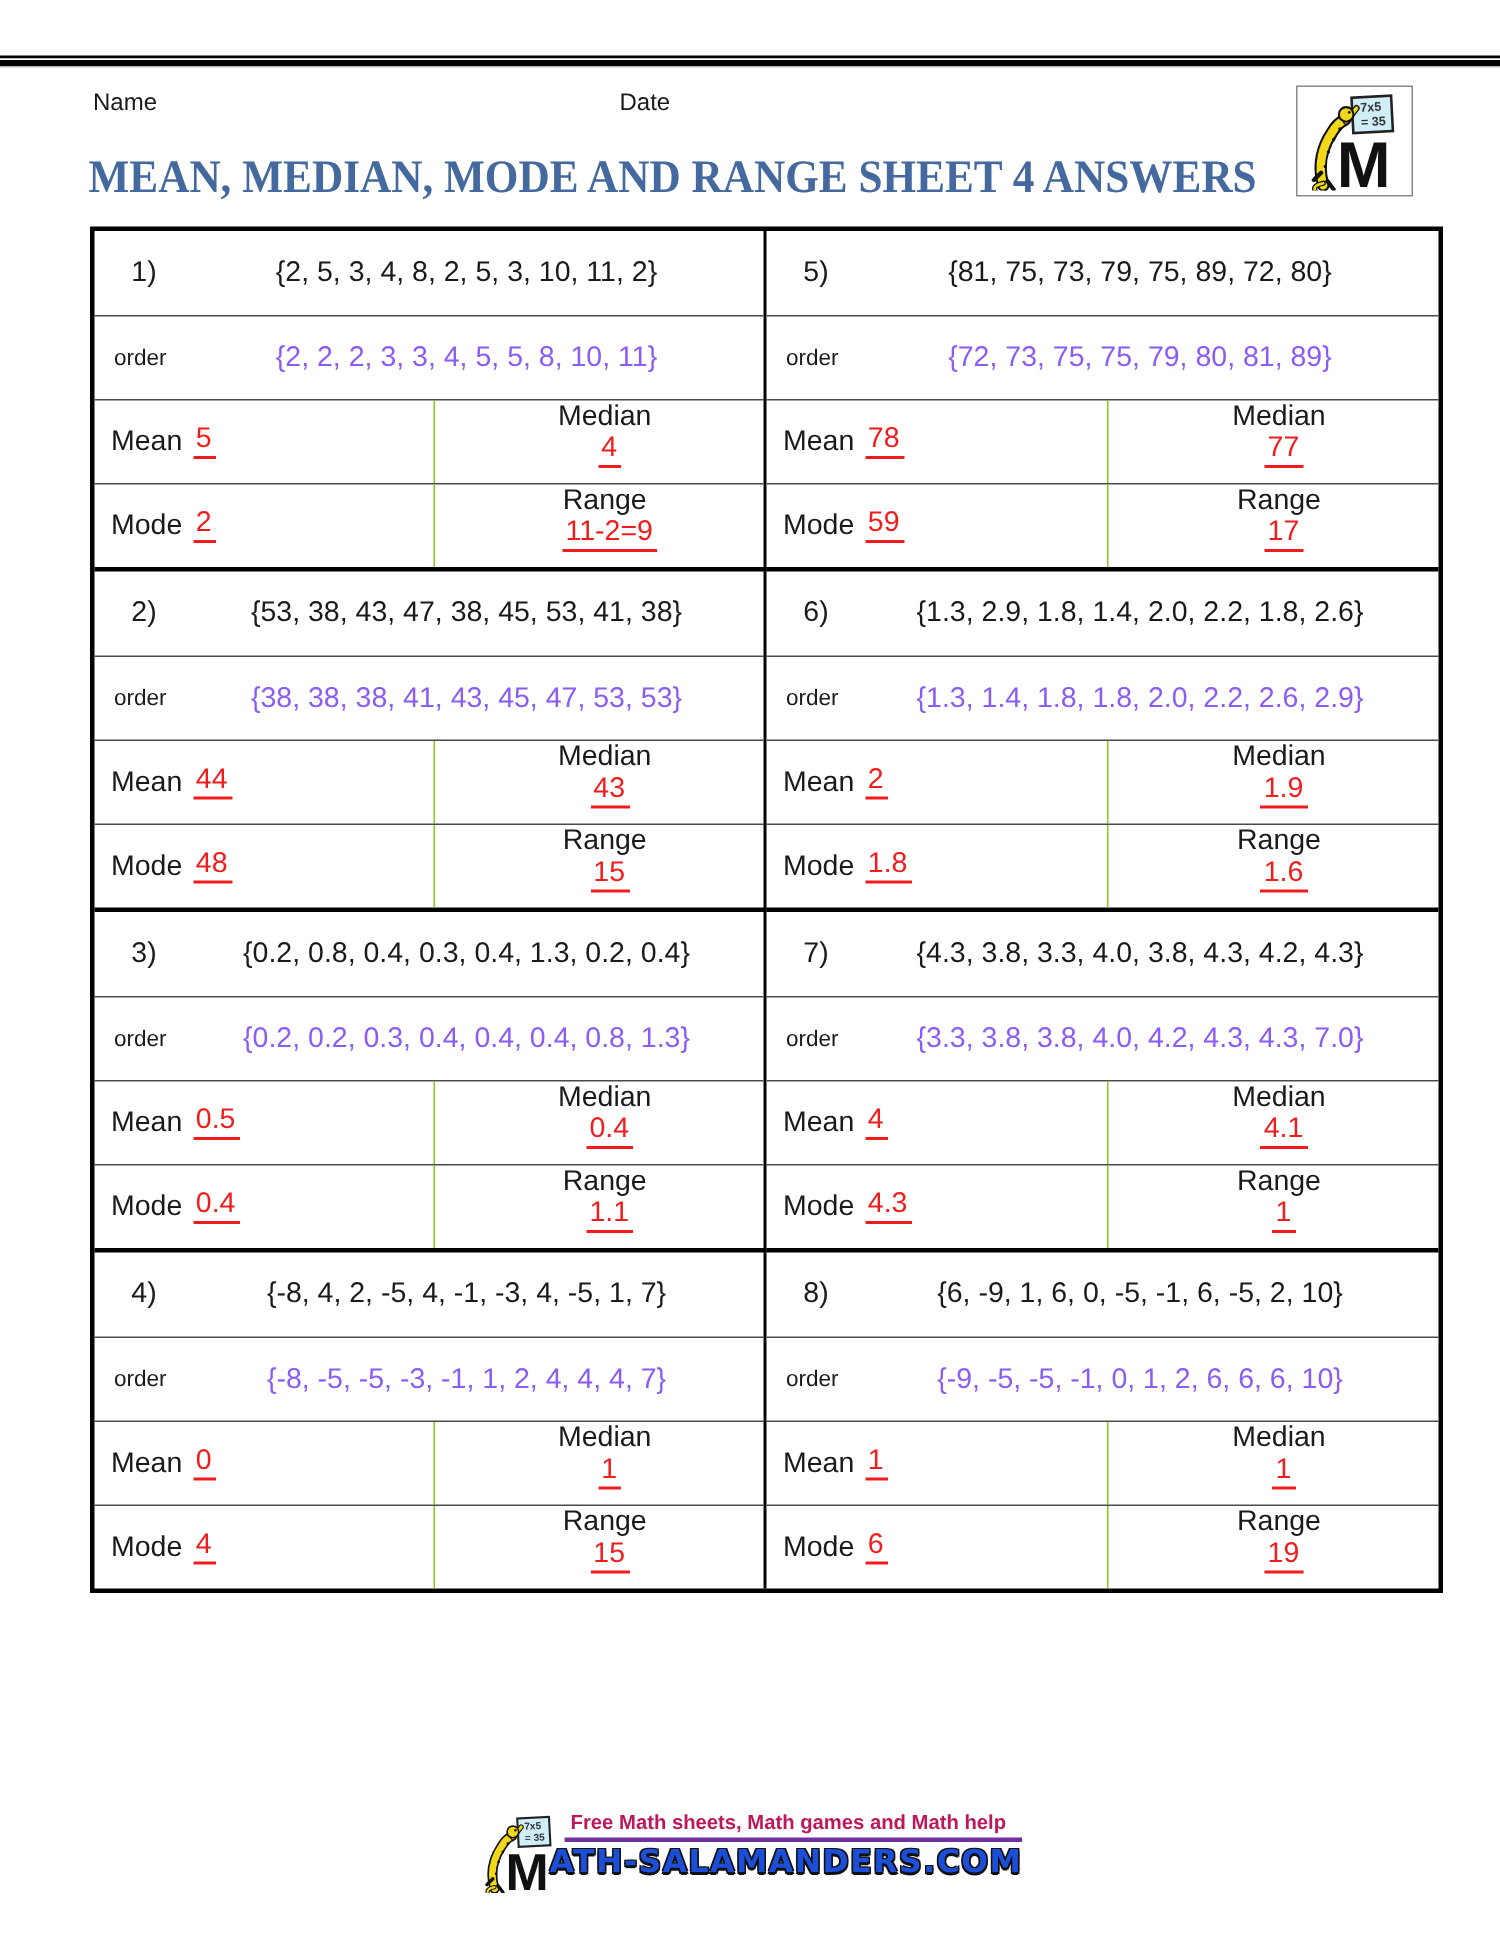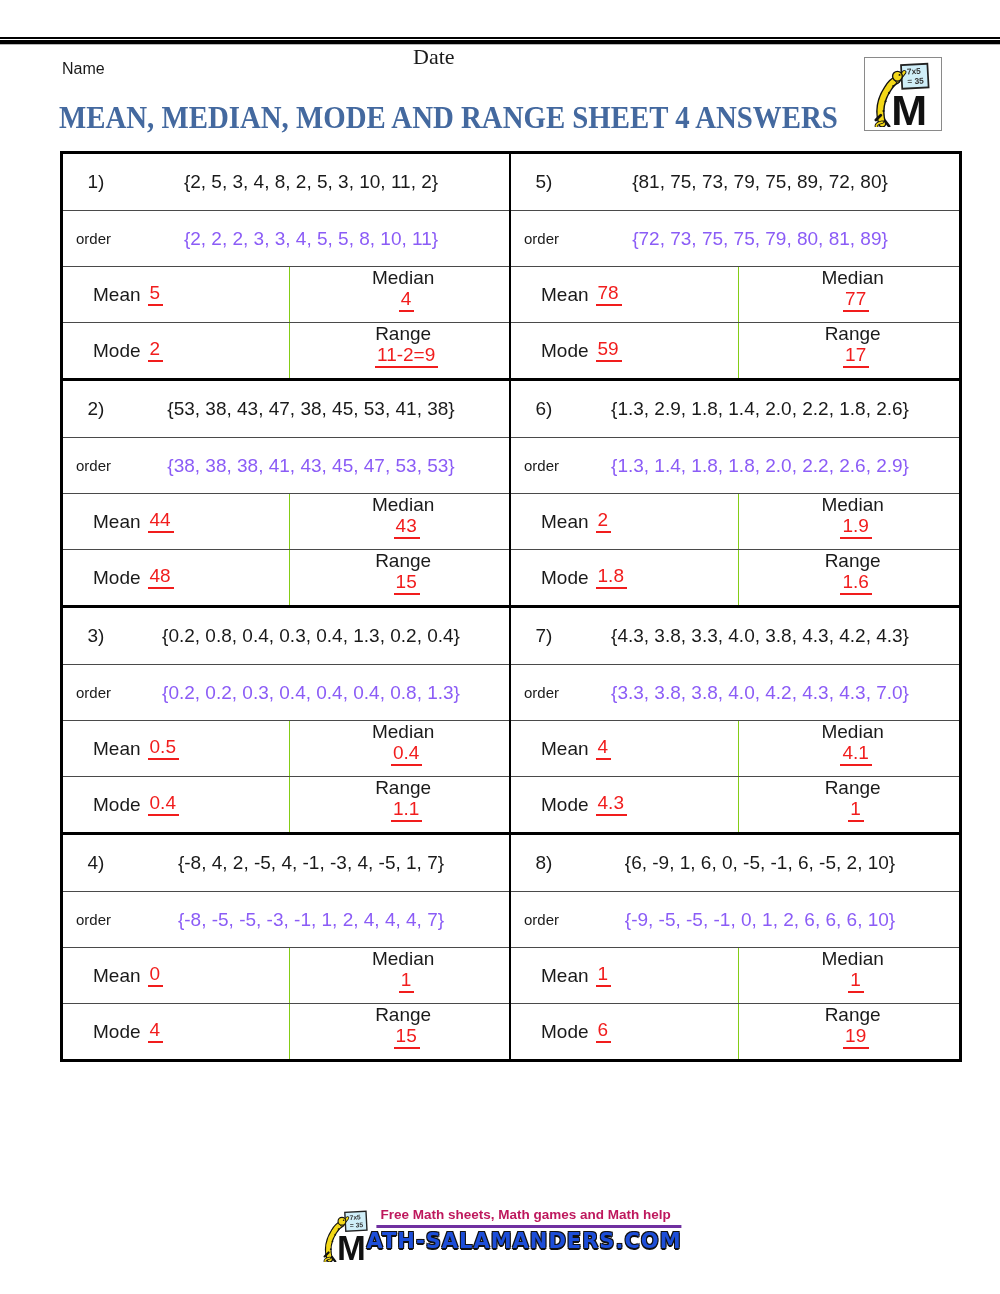--- a/index.html
+++ b/index.html
@@ -15,21 +15,21 @@
   }
 
   
   .top-rule { position: absolute; left: 0; top: 37px; width: 1000px; }
   .top-rule .r1 { height: 2px; background: #000; }
   .top-rule .r2 { height: 1px; background: #fff; }
   .top-rule .r3 { height: 4px; background: #000; }
   .top-rule .r4 { height: 1px; background: #b5b5b5; }
 
   .name-label { position: absolute; left: 62px; top: 60px; font-size: 16px; }
-  .date-label { position: absolute; left: 413px; top: 44px; font-size: 22px; font-family: Liberation Serif, serif; }
+  .date-label { position: absolute; left: 413px; top: 60px; font-size: 16px; }
 
   .page-title {
     position: absolute; left: 59px; top: 100px;
     font-family: "Liberation Serif", serif;
     font-size: 31px; font-weight: 600;
     color: #44699f;
     white-space: nowrap;
     transform: scaleX(0.93); transform-origin: left center;
   }
 
@@ -56,21 +56,21 @@
 
   .row-set { display: flex; align-items: center; font-size: 19px; }
   .cell-num { width: 66px; text-align: center; flex: 0 0 66px; }
   .cell-set { flex: 1; text-align: center; padding-right: 16px; white-space: nowrap; }
 
   .row-order { border-top: 1px solid #4a4a4a; display: flex; align-items: center; }
   .cell-order-label { flex: 0 0 66px; padding-left: 13px; font-size: 15px; }
   .cell-order-val { flex: 1; text-align: center; padding-right: 16px; font-size: 19px; color: #8b5cf6; white-space: nowrap; }
 
   .row-stats { border-top: 1px solid #4a4a4a; display: grid; grid-template-columns: 1.03fr 1fr; }
-  .stat-cell { display: flex; align-items: center; padding-left: 30px; font-size: 19px; }
+  .stat-cell { display: flex; align-items: center; padding-left: 11px; font-size: 19px; }
   .stat-cell.second { border-left: 1px solid #84cc16; padding-left: 7px; flex-direction: column; }
   .ans {
     color: #f11d1d;
     border-bottom: 2px solid #f11d1d;
     margin-left: 7px;
     padding: 0 3px 0 2px;
     line-height: 1.1;
     white-space: nowrap;
   }
 

